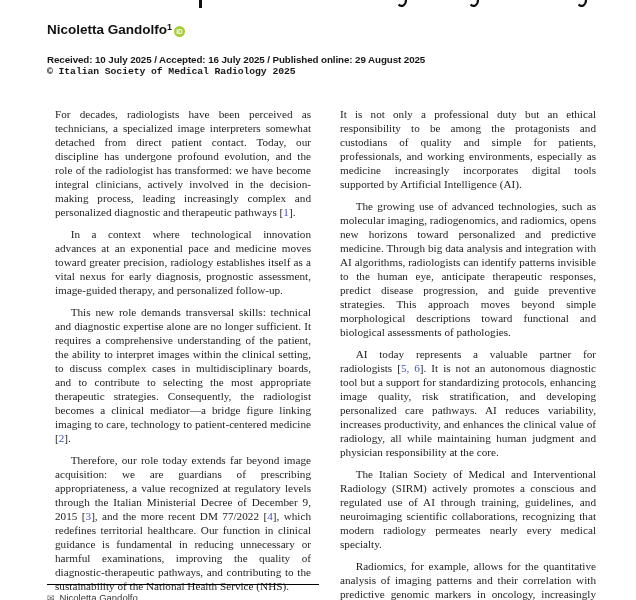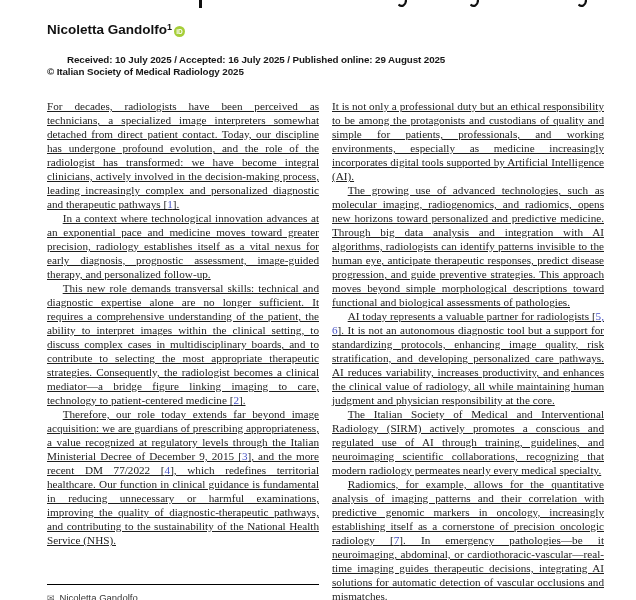--- a/index.html
+++ b/index.html
@@ -20,26 +20,26 @@
   .orcid-badge {
     display:inline-block; width:11px; height:11px; border-radius:50%;
     background:#A6CE39; color:#fff; text-align:center;
     font:700 6.5px/11px "Liberation Sans", sans-serif; margin-left:2px; vertical-align:0px;
   }
   .meta-line {
     position:absolute; left:47px;
     font-family:"Liberation Sans", sans-serif; font-weight:700; font-size:9.8px;
     letter-spacing:-0.1px; color:#181818; white-space:nowrap;
   }
-  .meta-received { top:54px;margin-left:20px; }
-  .meta-copyright { top:66px; }
+  .meta-received { top:54px; }
+  .meta-copyright { top:66px;font-family:Liberation Mono, monospace; }
 
   .columns { position:absolute; left:47px; top:99px; width:557px; display:flex; gap:13px; }
   .col { width:272px; font-size:11.2px; line-height:14px; text-align:justify; }
-  .para { margin:0;text-decoration:underline; }
+  .para { margin:8px; }
   .para + .para { text-indent:1.4em; }
   .cite { color:#4450c4; }
 
   .foot-rule { position:absolute; left:47px; top:584px; width:272px; height:0; border-top:1.2px solid #000; }
   .foot-line {
     position:absolute; left:47px; top:592px; width:272px; height:8px; overflow:hidden;
     font-family:"Liberation Sans", sans-serif; font-size:9.5px; color:#333; white-space:nowrap;
   }
   .envelope-glyph { font-size:9px; color:#555; margin-right:5px; }
 </style>

